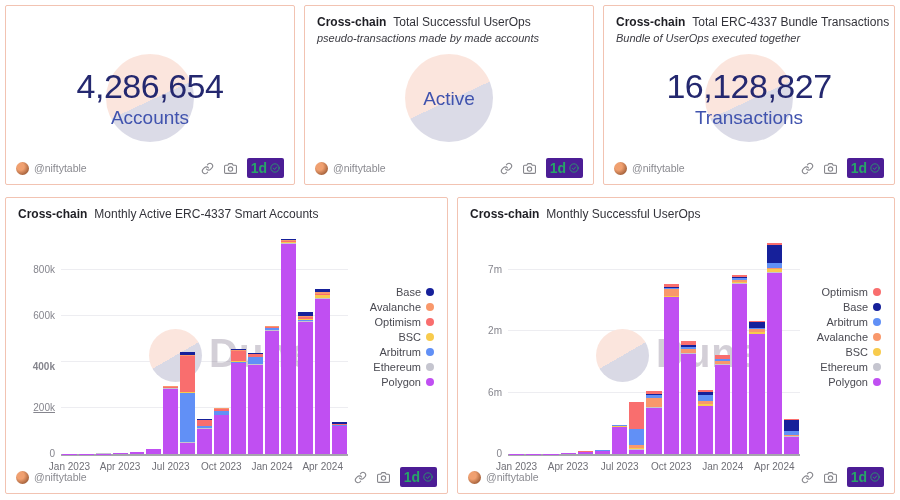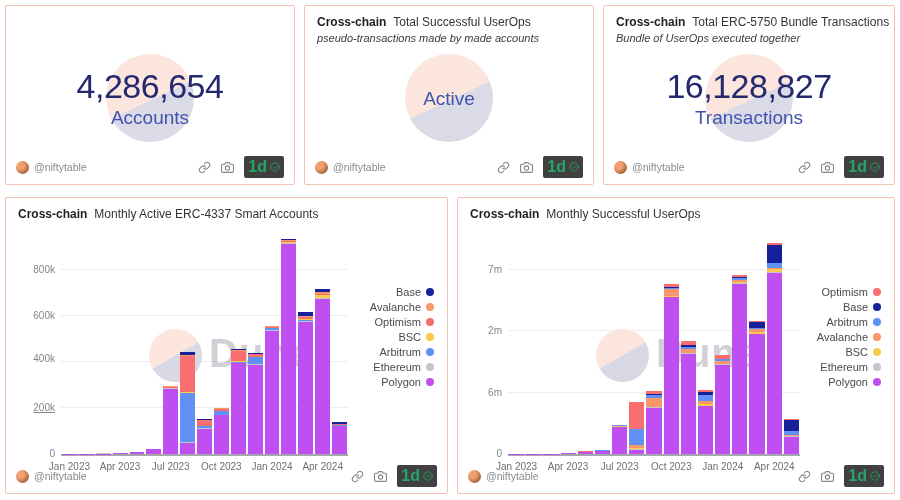--- a/index.html
+++ b/index.html
@@ -22,21 +22,21 @@
     background:linear-gradient(155deg,#fbe5dd 52%,#dbdbe7 52%);}
   .big-number{position:relative;z-index:1;font-size:34px;font-weight:500;color:#24286f;letter-spacing:-0.5px;}
   .unit{position:relative;z-index:1;font-size:19px;color:#4053ae;margin-top:1px;}
 
   
   .card-footer{position:absolute;left:10px;right:10px;bottom:6px;display:flex;align-items:center;justify-content:space-between;z-index:5;}
   .author{display:flex;align-items:center;font-size:10.5px;color:#8a8a90;}
   .avatar{width:13px;height:13px;border-radius:50%;background:radial-gradient(circle at 35% 35%,#f0a070 30%,#8a4b28 90%);margin-right:5px;}
   .footer-icons{display:flex;align-items:center;gap:10px;}
   .f-icon{width:13px;height:13px;stroke:#85858b;fill:none;stroke-width:2;stroke-linecap:round;stroke-linejoin:round;}
-  .refresh-badge{display:flex;align-items:center;gap:3px;background:#404040;color:#27a567;font-size:16px;font-weight:bold;padding:2px 4px;border-radius:2px;}
+  .refresh-badge{display:flex;align-items:center;gap:3px;background:#4c1d95;color:#27a567;font-size:14px;font-weight:bold;padding:2px 4px;border-radius:2px;}
   .check-icon{width:10px;height:10px;stroke:#27a567;fill:none;stroke-width:2;stroke-linecap:round;stroke-linejoin:round;}
 
   
   .plot-area{position:absolute;top:38px;height:218px;border-bottom:2px solid #a6a6ad;}
   #chart-accounts .plot-area{left:55px;width:287px;}
   #chart-userops .plot-area{left:50px;width:292px;}
   .gridline{position:absolute;left:0;right:0;height:1px;background:#ededf1;z-index:0;}
   .y-label{position:absolute;left:-46px;width:40px;text-align:right;font-size:10px;color:#85858d;z-index:3;}
   .x-label{position:absolute;top:calc(100% + 7px);font-size:10px;color:#6f6f76;transform:translateX(-50%);white-space:nowrap;z-index:3;}
   .bar-row{position:absolute;left:0;right:0;top:0;bottom:0;display:flex;align-items:flex-end;z-index:2;}
@@ -120,21 +120,21 @@
           <path d="M8 12.5l3 3 5-6"></path>
         </svg>
       </span>
     </span>
   </div>
 
   </div>
 
   <div class="card" id="card-bundles">
     <div class="card-header">
-      <span class="hdr-tag">Cross-chain</span><span class="hdr-title">Total ERC-5750 Bundle Transactions</span>
+      <span class="hdr-tag">Cross-chain</span><span class="hdr-title">Total ERC-4337 Bundle Transactions</span>
     </div>
     <div class="subtitle">Bundle of UserOps executed together</div>
     <div class="counter-body">
       <div class="wm-circle-counter"></div>
       <div class="big-number">16,128,827</div>
       <div class="unit">Transactions</div>
     </div>
 
   <div class="card-footer">
     <span class="author">
@@ -168,21 +168,21 @@
     </div>
     <div class="plot-area">
       <div class="watermark">
         <div class="wm-circle"></div>
         <div class="wm-text">Dune</div>
       </div>
     <div class="y-label" style="bottom: -5px;">0</div>
         <div class="gridline" style="bottom: 45.8947px;"></div>
         <div class="y-label" style="bottom: 40.8947px; text-decoration: underline;">200k</div>
         <div class="gridline" style="bottom: 91.7895px;"></div>
-        <div class="y-label" style="bottom: 90px;">400k</div>
+        <div class="y-label" style="bottom: 82px; font-weight: bold;">400k</div>
         <div class="gridline" style="bottom: 137.684px;"></div>
         <div class="y-label" style="bottom: 132.684px;">600k</div>
         <div class="gridline" style="bottom: 183.579px;"></div>
         <div class="y-label" style="bottom: 178.579px;">800k</div>
         <div class="bar-row">
           <div class="bar-slot">
             <div class="bar-seg" style="height: 0.137684px; background: rgb(192, 79, 242);"></div>
             <div class="bar-seg" style="height: 0.0917894px; background: rgb(197, 197, 207);"></div>
           </div>
           <div class="bar-slot">

